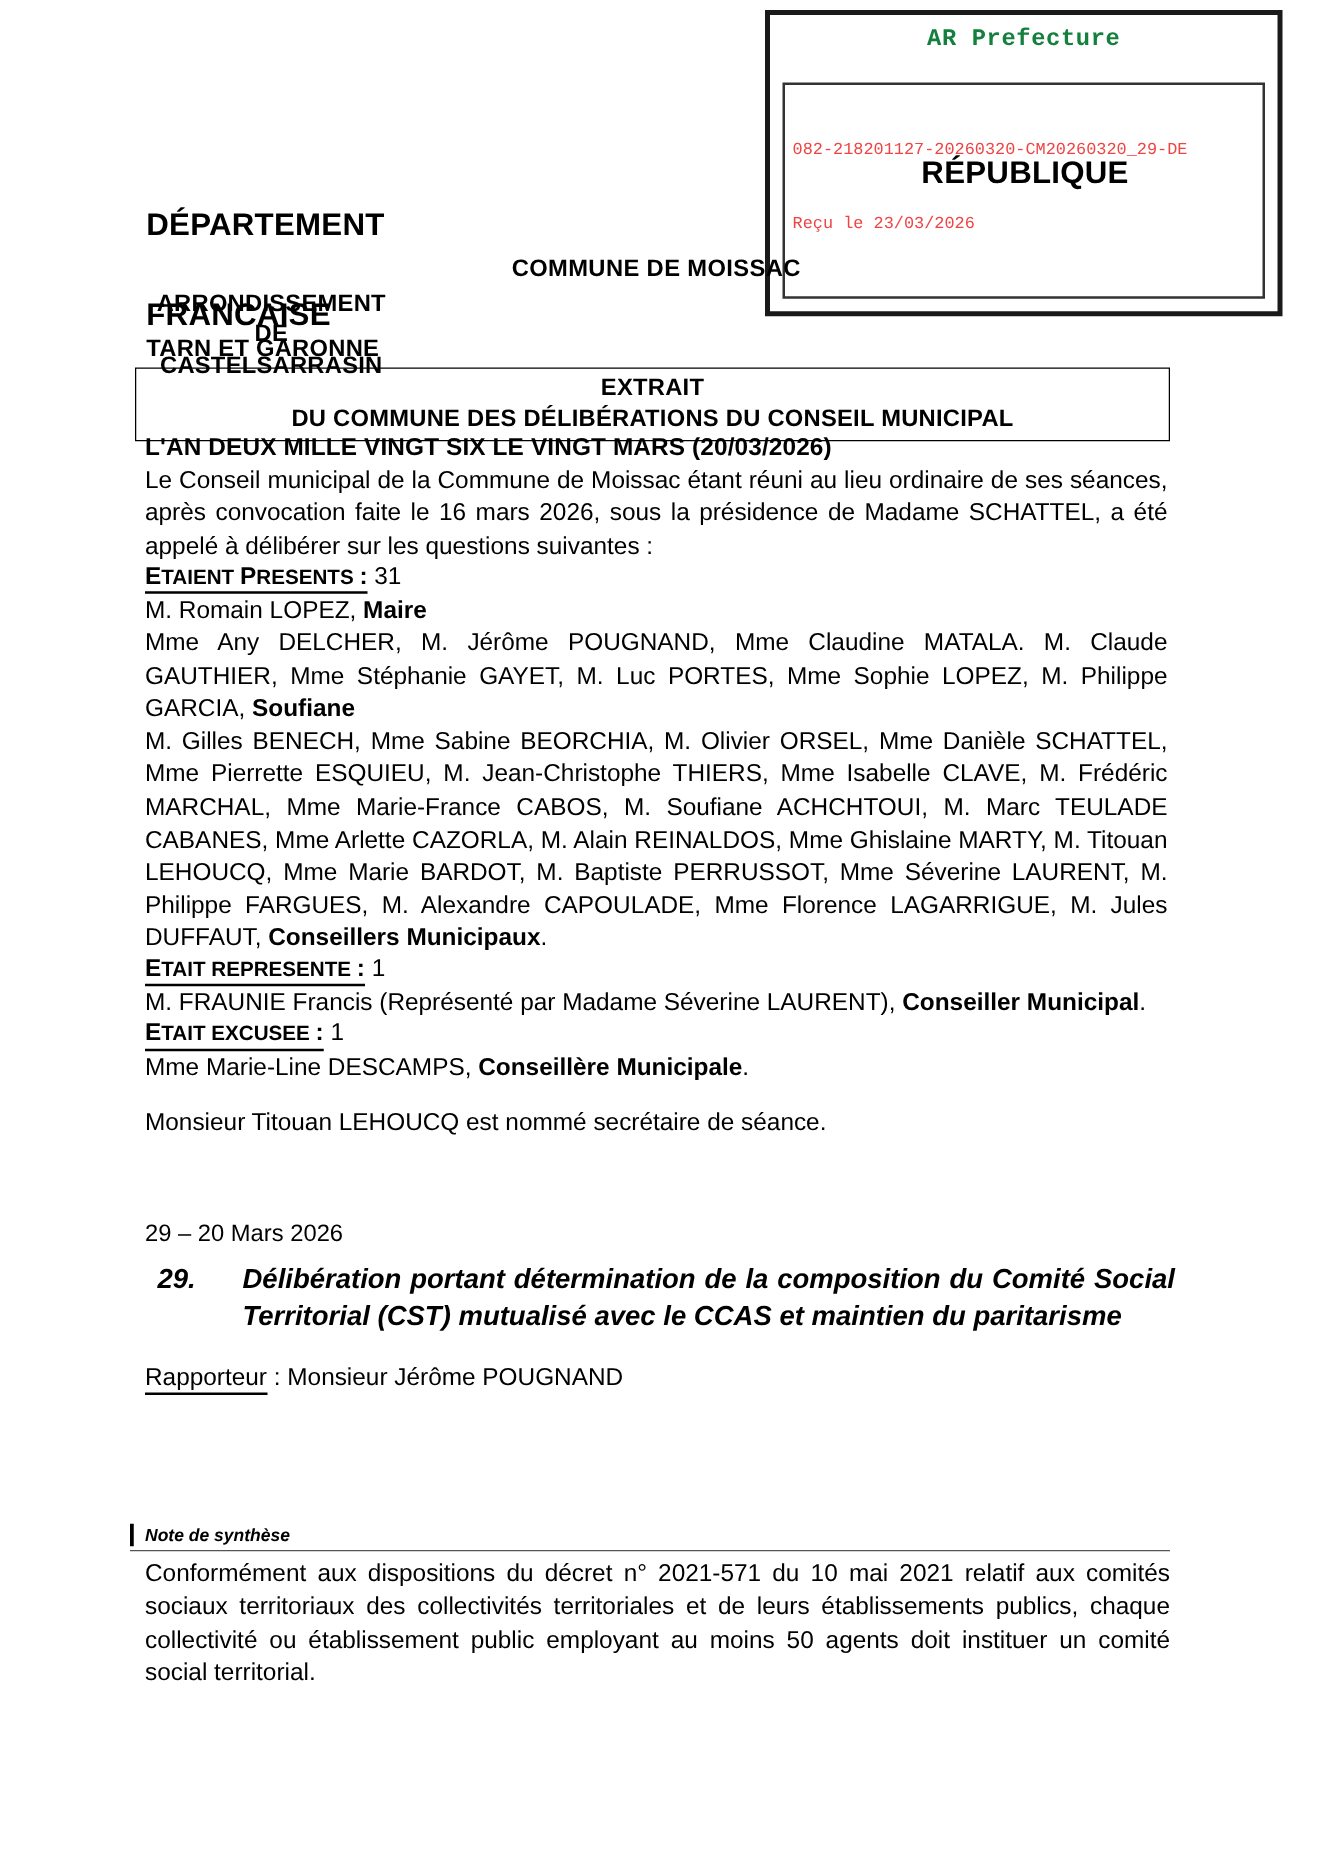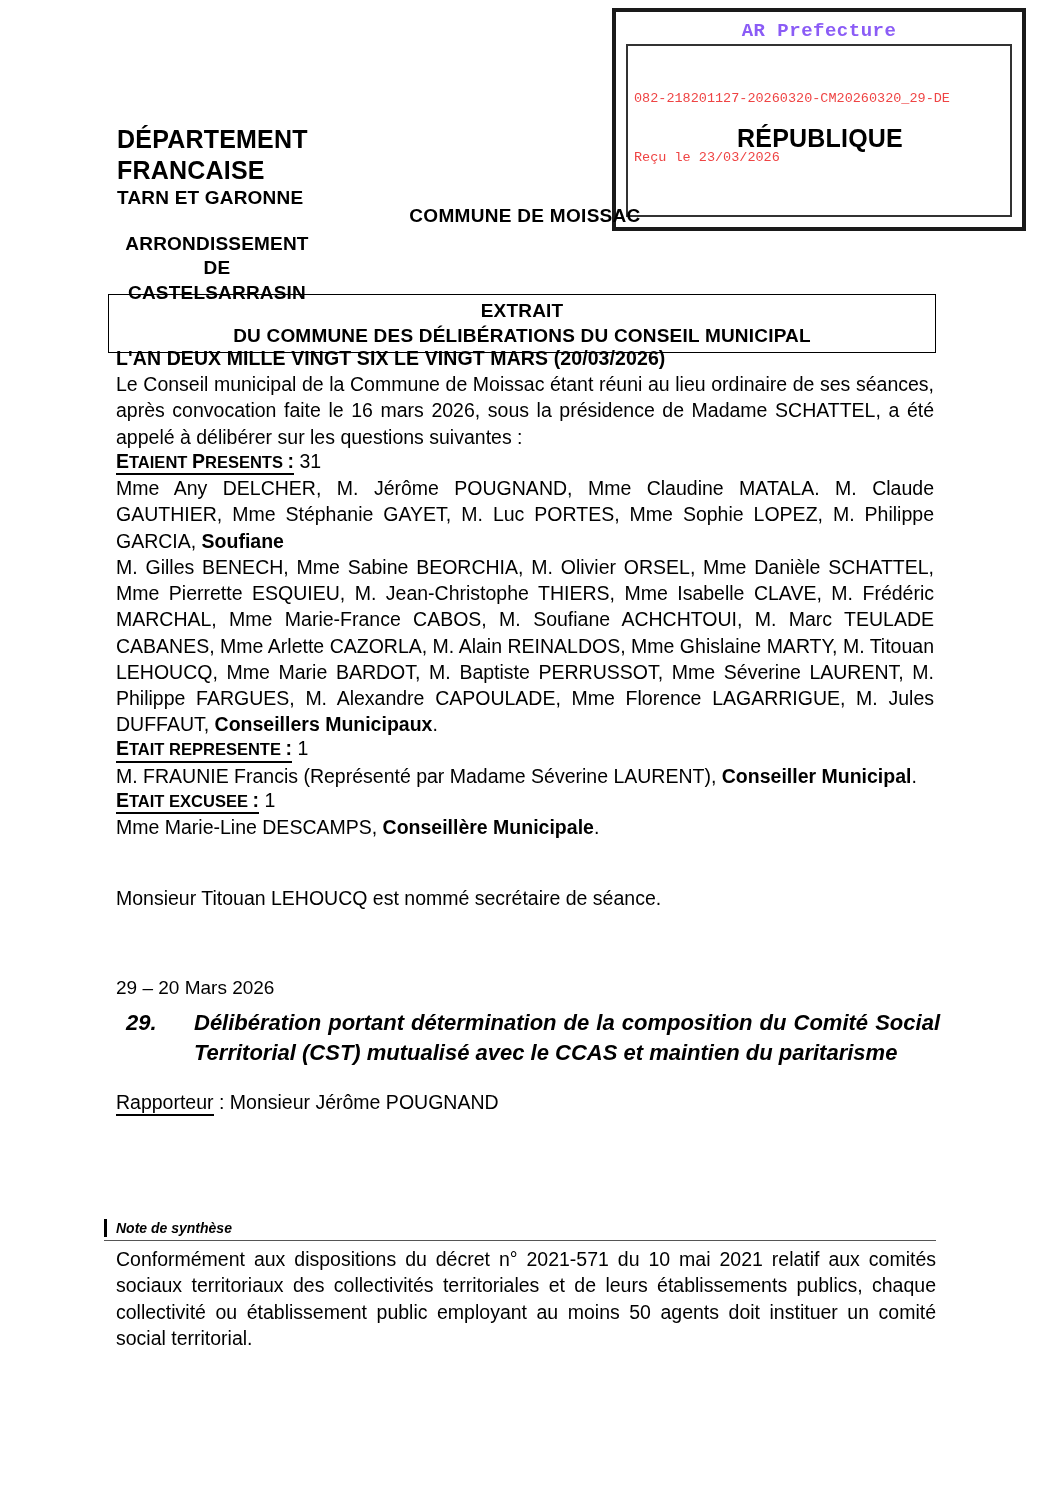--- a/index.html
+++ b/index.html
@@ -27,22 +27,22 @@
     border: 4px solid #1a1a1a;
     background: #ffffff;
     padding: 6px 10px 10px 10px;
   }
   .ar-stamp-title {
     text-align: center;
     font-family: "Liberation Mono", monospace;
     font-weight: bold;
     font-size: 19px;
     letter-spacing: 0.5px;
-    color: #8b5cf6;
-    padding: 2px 0 2px 0;
+    color: #15803d;
+    padding: 2px 0 24px 0;
   }
   .ar-stamp-body {
     border: 2px solid #333333;
     padding: 4px 6px 8px 6px;
     font-family: "Liberation Mono", monospace;
     font-size: 13.5px;
     line-height: 1.45;
     color: #ef4444;
     white-space: pre;
   }
@@ -60,20 +60,21 @@
     position: absolute;
     left: 117px;
     top: 0;
     width: 330px;
   }
   .dept-line1 {
     font-size: 25px;
     font-weight: bold;
     line-height: 1.22;
     letter-spacing: 0.2px;
+    margin-top: 41px;
   }
   .dept-line3 {
     font-size: 19px;
     font-weight: bold;
     line-height: 1.25;
     padding-top: 1px;
     letter-spacing: 0.2px;
   }
   .arrond-block {
     position: absolute;
@@ -292,20 +293,21 @@
 
   <p class="para">Le Conseil municipal de la Commune de Moissac étant réuni au lieu ordinaire de ses séances, après convocation faite le 16 mars 2026, sous la présidence de Madame SCHATTEL, a été appelé à délibérer sur les questions suivantes :</p>
 
   <div>
     <div>
       <span class="label-underline">
         <span class="smallcap-first">E</span><span class="smallcap-rest">TAIENT </span><span class="smallcap-first">P</span><span class="smallcap-rest">RESENTS </span><span class="smallcap-first">:</span>
       </span><span class="after-label">&nbsp;<span>31</span></span>
     </div>
 
+    <p class="para nojust"><span>M. Romain LOPEZ, </span><b>Maire</b></p>
 
     <p class="para"><span>Mme Any DELCHER, M. Jérôme POUGNAND, Mme Claudine MATALA. M. Claude GAUTHIER, Mme Stéphanie GAYET, M. Luc PORTES, Mme Sophie LOPEZ, M. Philippe GARCIA, </span><b>Soufiane</b></p>
 
     <p class="para"><span>M. Gilles BENECH, Mme Sabine BEORCHIA, M. Olivier ORSEL, Mme Danièle SCHATTEL, Mme Pierrette ESQUIEU, M. Jean-Christophe THIERS, Mme Isabelle CLAVE, M. Frédéric MARCHAL, Mme Marie-France CABOS, M. Soufiane ACHCHTOUI, M. Marc TEULADE CABANES, Mme Arlette CAZORLA, M. Alain REINALDOS, Mme Ghislaine MARTY, M. Titouan LEHOUCQ, Mme Marie BARDOT, M. Baptiste PERRUSSOT, Mme Séverine LAURENT, M. Philippe FARGUES, M. Alexandre CAPOULADE, Mme Florence LAGARRIGUE, M. Jules DUFFAUT, </span><b>Conseillers Municipaux</b><span>.</span></p>
   </div>
 
   <div>
     <div>
       <span class="label-underline">
         <span class="smallcap-first">E</span><span class="smallcap-rest">TAIT REPRESENTE </span><span class="smallcap-first">:</span>

